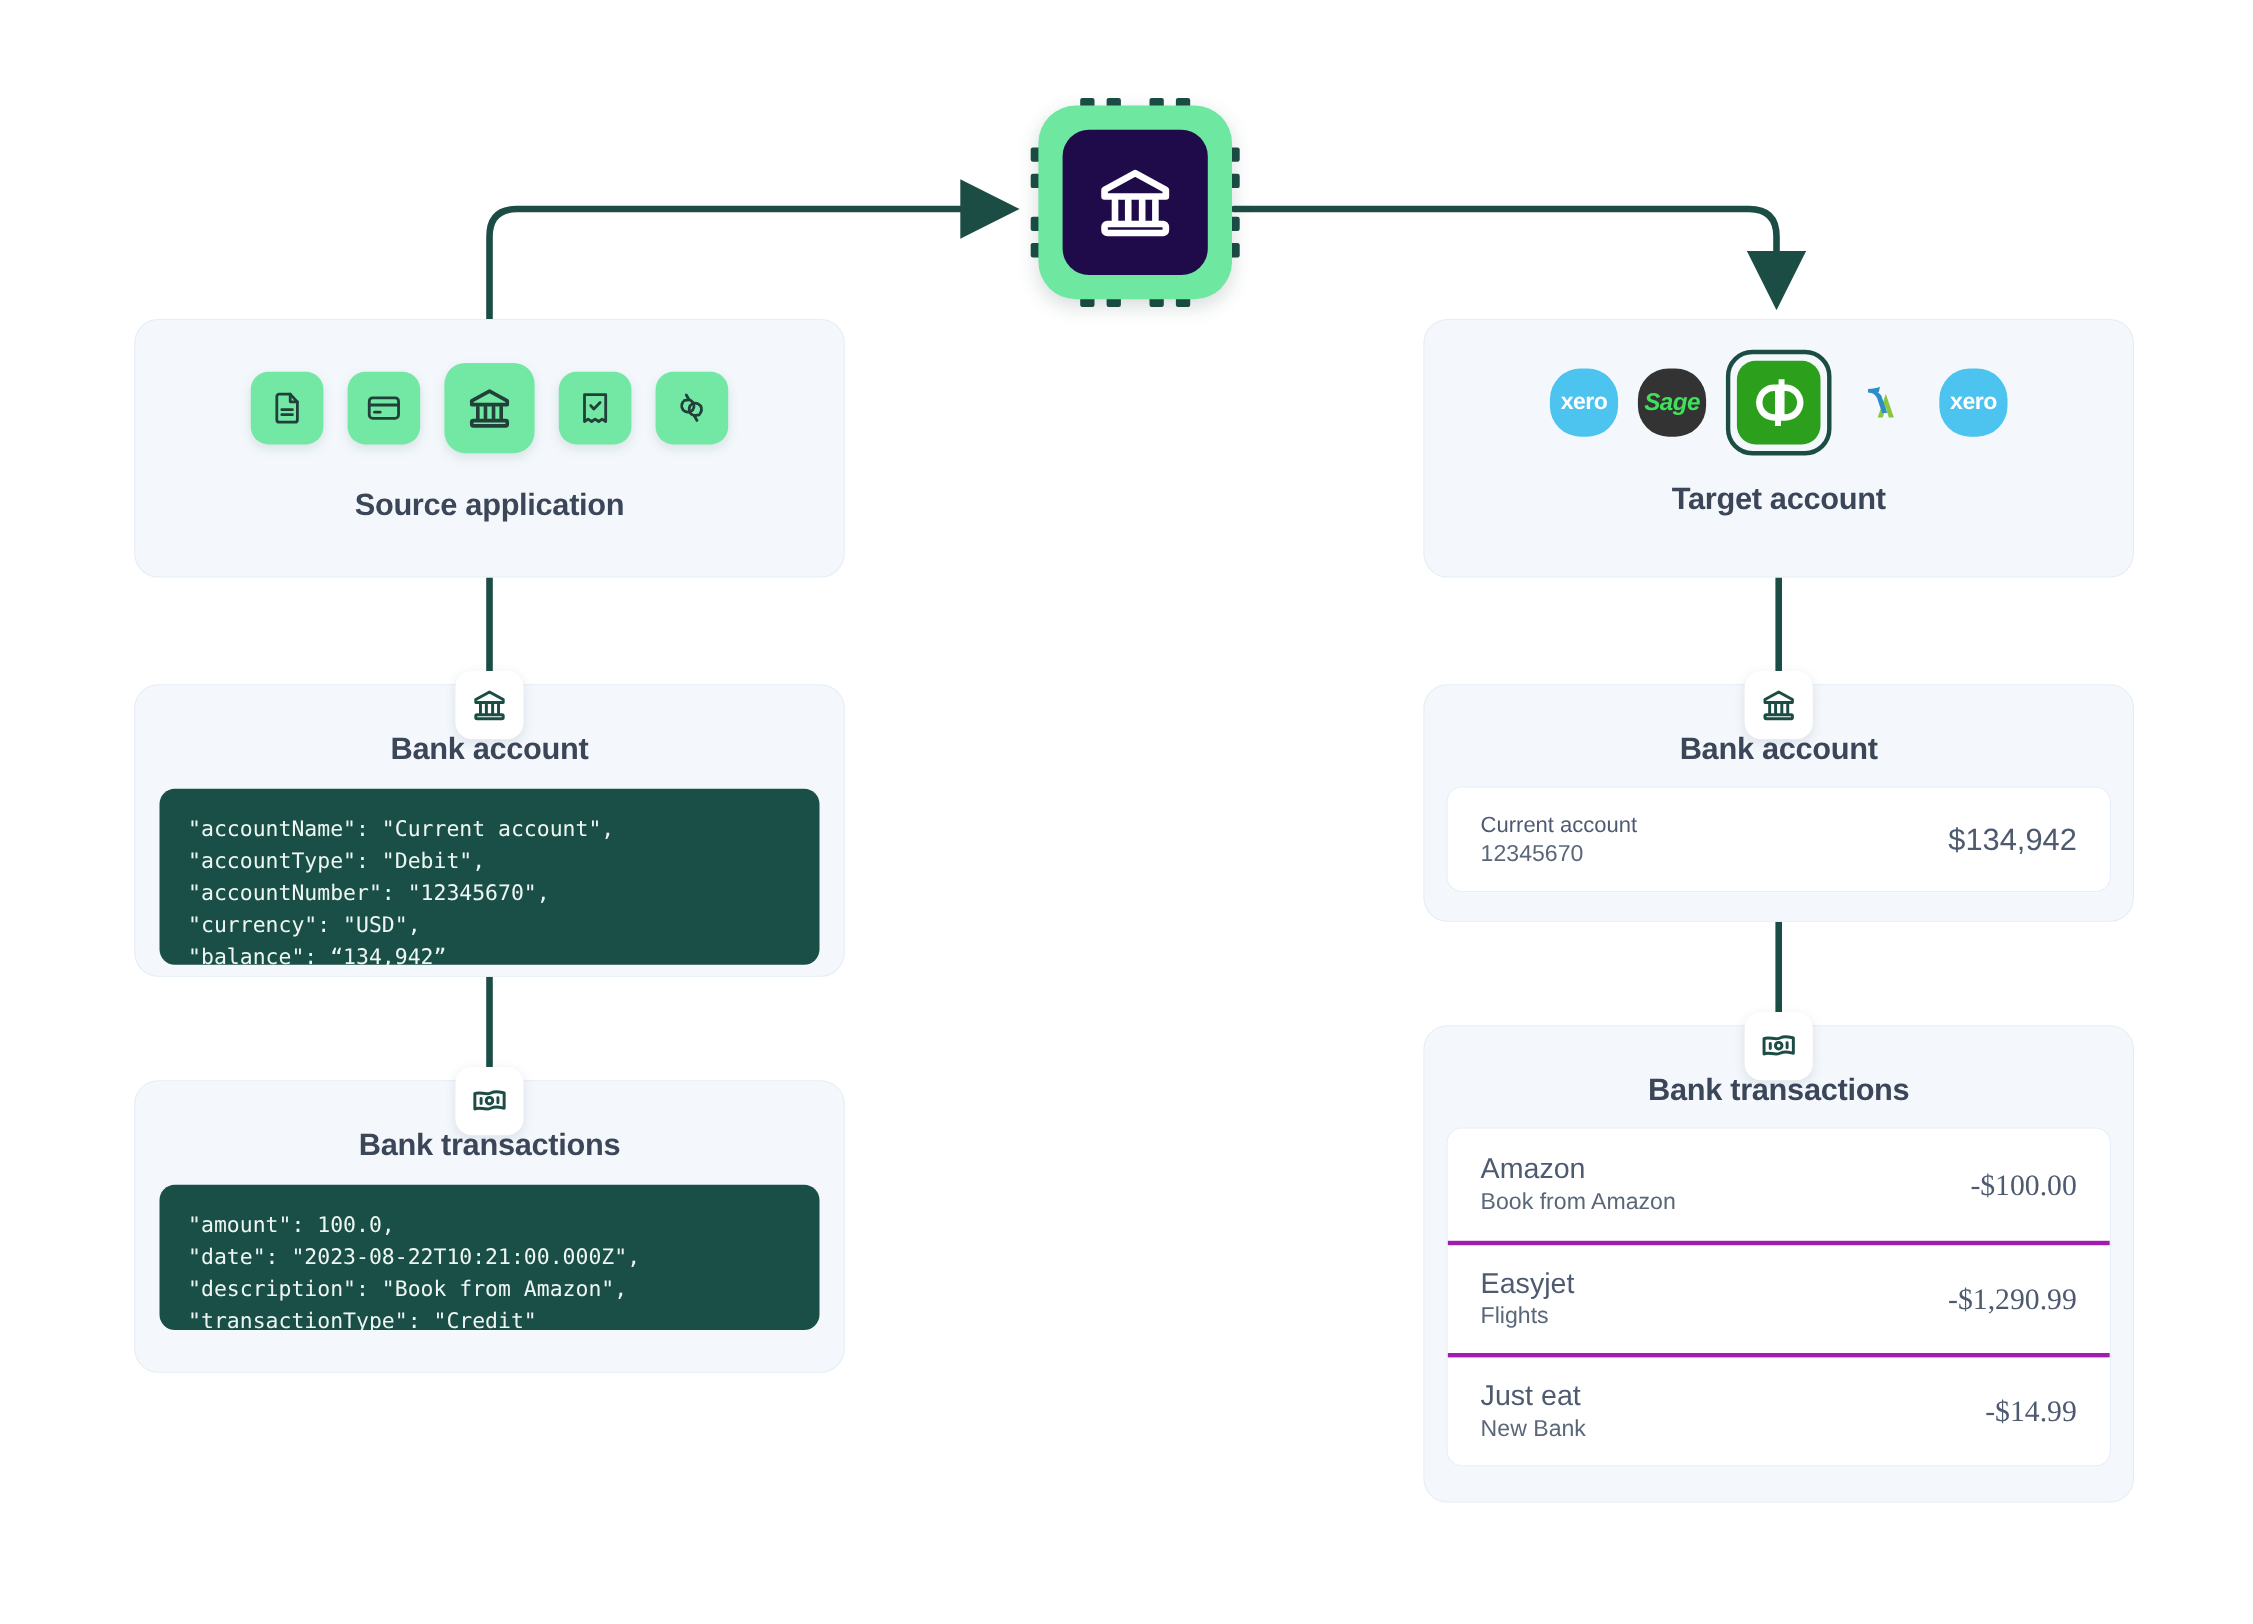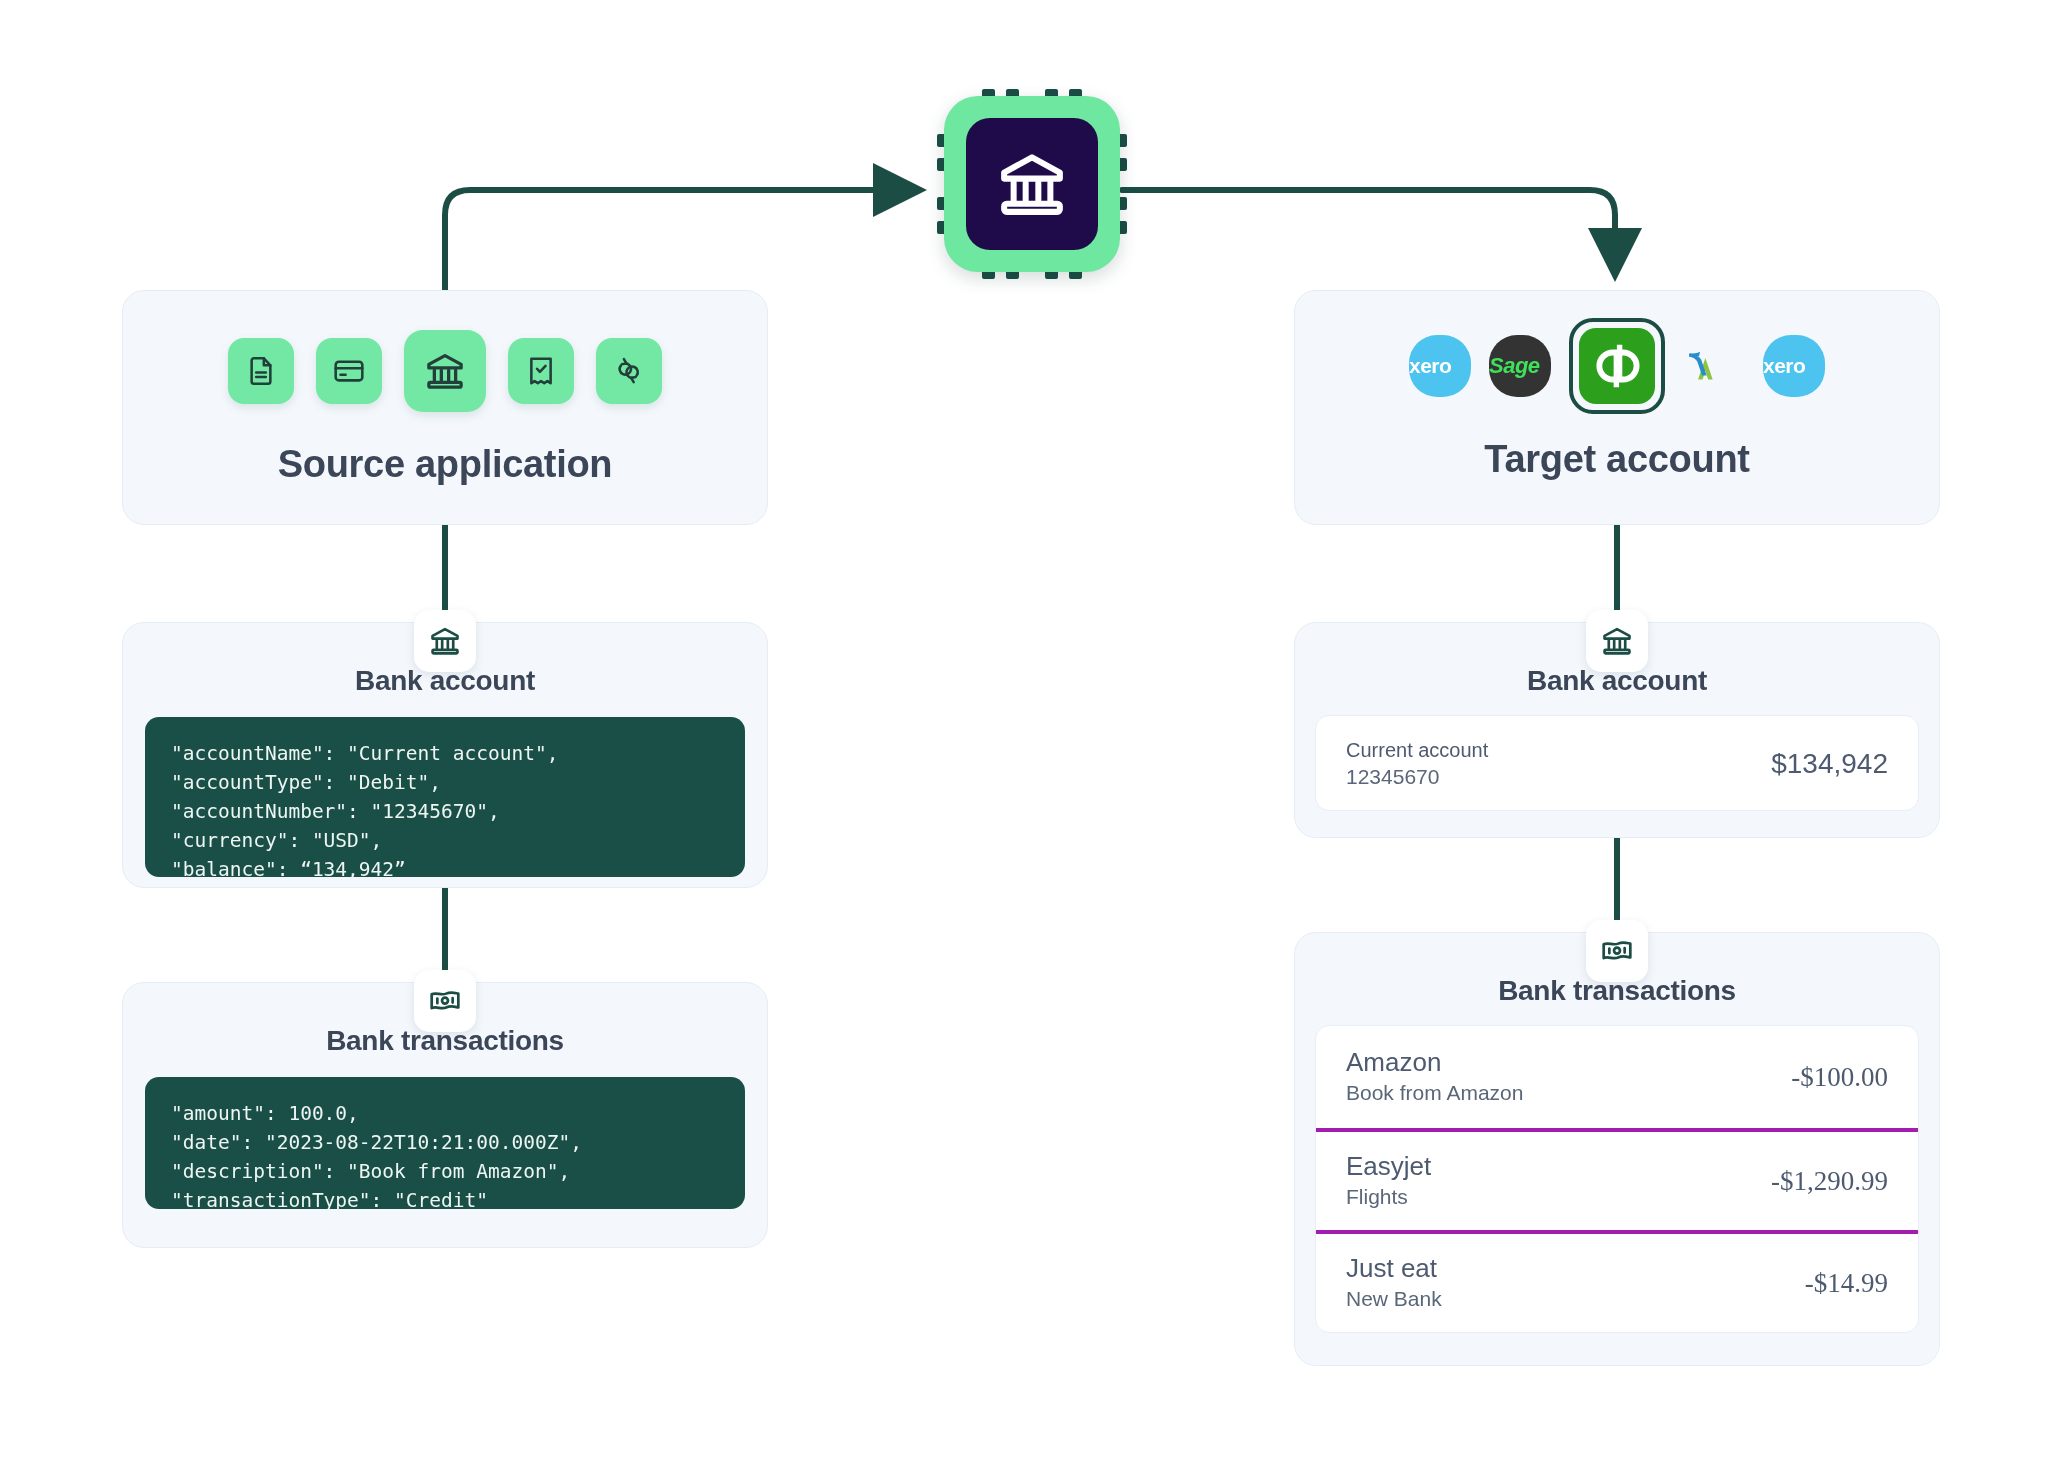--- a/index.html
+++ b/index.html
@@ -67,21 +67,21 @@
   
   .panel {
     position: absolute;
     background: #f4f8fc;
     border: 1px solid #e4edf5;
     border-radius: 22px;
     box-sizing: border-box;
   }
   .panel-title {
     text-align: center;
-    font-size: 38px;
+    font-size: 28px;
     font-weight: bold;
     color: #3c4659;
     letter-spacing: -0.3px;
   }
 
   
   .app-row {
     display: flex;
     align-items: center;
     justify-content: center;
@@ -104,21 +104,21 @@
     height: 82px;
     border-radius: 19px;
   }
 
   .logo-tile {
     width: 62px;
     height: 62px;
     border-radius: 28px;
     display: flex;
     align-items: center;
-    justify-content: flex-start;
+    justify-content: center;
     flex: none;
     font-weight: bold;
     overflow: hidden;
   }
   .logo-xero { background: #4dc3ef; }
   .logo-sage { background: #333333; }
   .logo-fa   { background: #f4f8fc; }
   .logo-text-xero {
     color: #ffffff;
     font-size: 21px;

